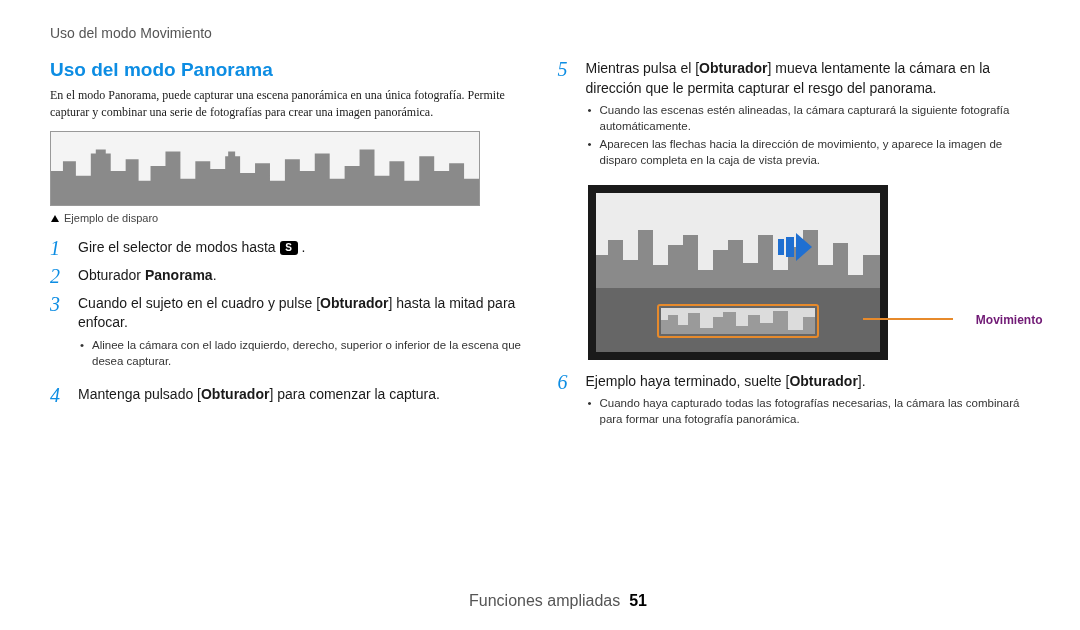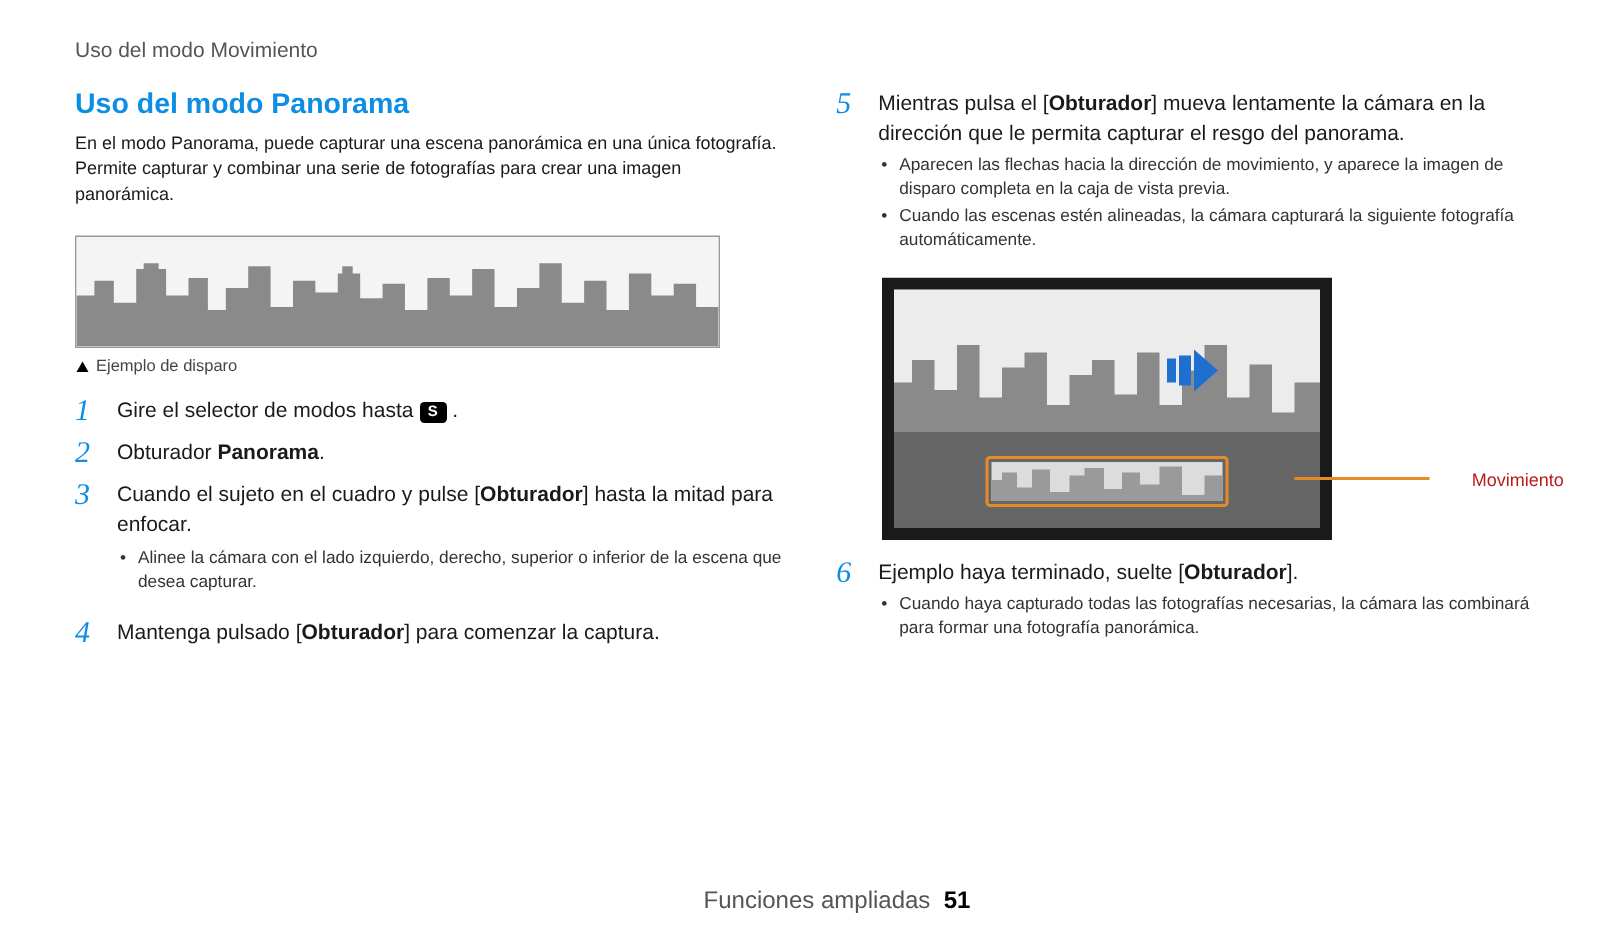--- a/index.html
+++ b/index.html
@@ -27,21 +27,22 @@
   .col { flex: 1; }
   .title {
     color: #0d8de3;
     font-size: 19px;
     font-weight: 600;
     margin-bottom: 6px;
   }
   .intro {
     font-size: 12px;
     line-height: 1.4;
-    margin-bottom: 20px;
+    margin-bottom: 10px;
+    font-family: Liberation Serif, serif;
   }
   .panorama-svg {
     width: 430px;
     height: 75px;
     border: 1px solid #999;
     margin-bottom: 4px;
     display: block;
   }
   .caption {
     font-size: 11px;
@@ -109,21 +110,22 @@
     width: 360px;
     margin: 4px 0 4px 30px;
     position: relative;
   }
   .camera-screen svg { display:block; }
   .mov-label {
     position: absolute;
     right: -95px;
     top: 128px;
     font-size: 12px;
-    color: #b91c1c;
+    color: #701a75;
+    font-weight: bold;
   }
   .mov-line {
     position: absolute;
     top: 133px;
     left: 275px;
     width: 90px;
     height: 2px;
     background: #e78a2b;
   }
   .footer {
@@ -200,22 +202,22 @@
       </div>
     </div>
 
     <div class="col">
 
       <div class="step">
         <div class="step-num">5</div>
         <div class="step-text">
           <span>Mientras pulsa el [</span><b>Obturador</b><span>] mueva lentamente la cámara en la dirección que le permita capturar el resgo del panorama.</span>
           <ul class="sub-bullets">
+            <li>Cuando las escenas estén alineadas, la cámara capturará la siguiente fotografía automáticamente.</li>
             <li>Aparecen las flechas hacia la dirección de movimiento, y aparece la imagen de disparo completa en la caja de vista previa.</li>
-            <li>Cuando las escenas estén alineadas, la cámara capturará la siguiente fotografía automáticamente.</li>
           </ul>
         </div>
       </div>
 
       <div class="camera-screen">
         <svg width="300" height="175" viewBox="0 0 300 175">
           <rect x="0" y="0" width="300" height="175" fill="#1a1a1a"></rect>
           <rect x="8" y="8" width="284" height="159" fill="#333"></rect>
 
           <rect x="8" y="8" width="284" height="95" fill="#ececec"></rect>

